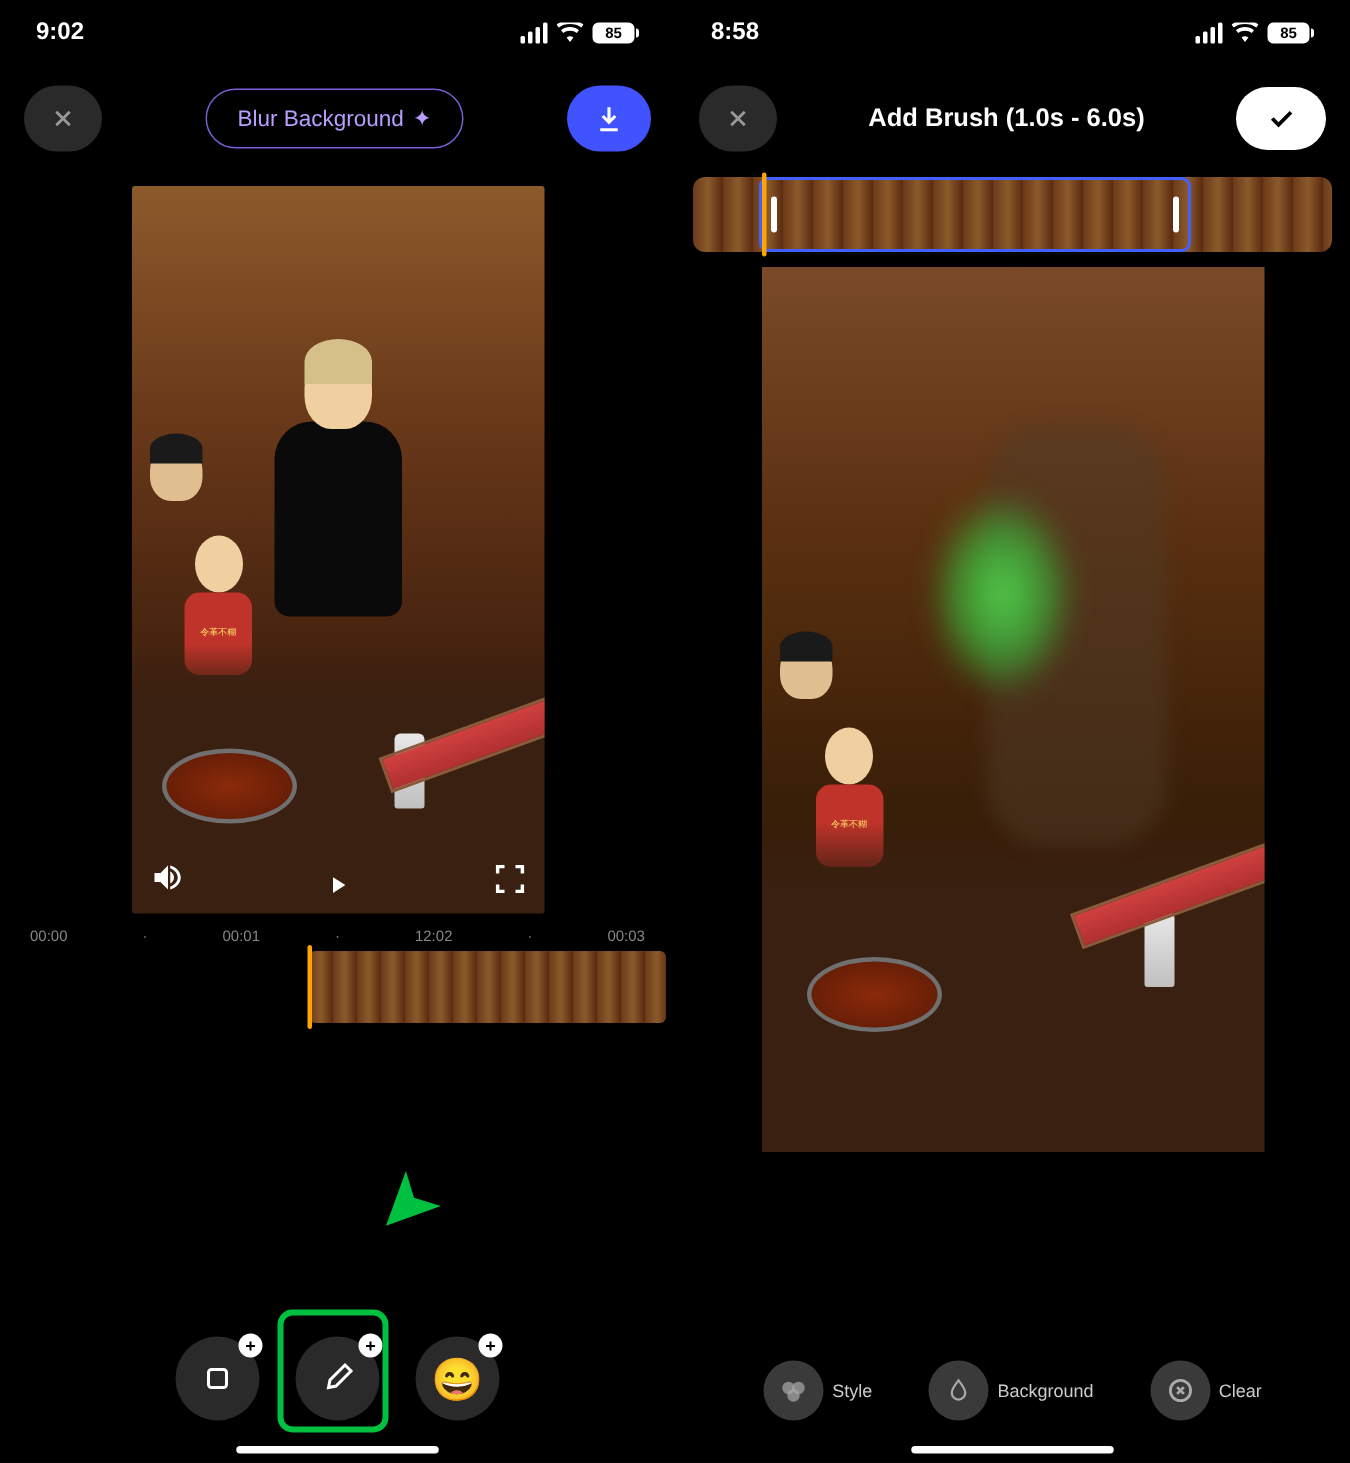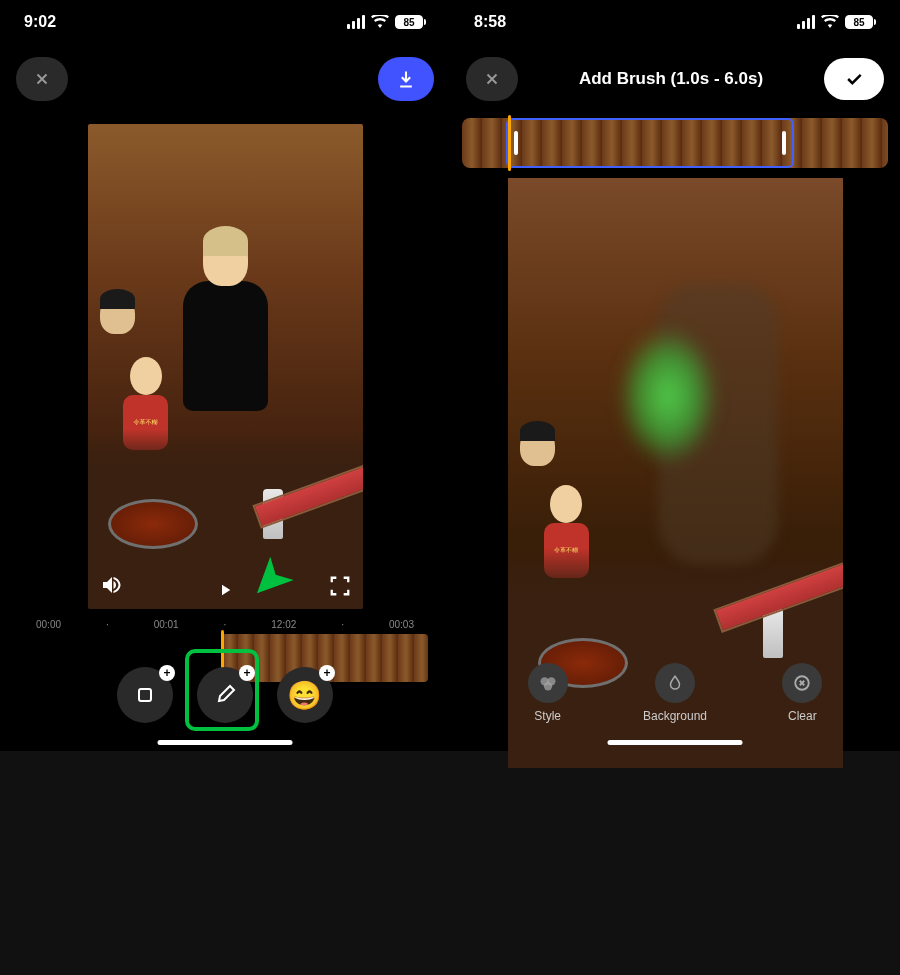--- a/index.html
+++ b/index.html
@@ -1,17 +1,17 @@
 <!DOCTYPE html>
 <html><head>
 <meta charset="utf-8">
 <style>
 *{margin:0;padding:0;box-sizing:border-box;font-family:-apple-system,BlinkMacSystemFont,sans-serif}
 body{background:#111;width:900px;height:975px;display:flex;position:relative;overflow:hidden}
-.panel{width:450px;height:751px;background:#000;position:relative;color:#fff}
+.panel{width:450px;height:975px;background:#000;position:relative;color:#fff}
 .status-bar{height:44px;display:flex;justify-content:space-between;align-items:center;padding:0 24px;font-size:16px;font-weight:600}
 .status-right{display:flex;align-items:center;gap:6px}
 .signal{display:flex;align-items:flex-end;gap:2px}
 .signal span{width:3px;background:#fff;border-radius:1px}
 .signal span:nth-child(1){height:5px}.signal span:nth-child(2){height:8px}.signal span:nth-child(3){height:11px}.signal span:nth-child(4){height:14px}
 .wifi-icon{width:18px;height:14px}
 .battery{display:flex;align-items:center;gap:1px}
 .battery-body{width:28px;height:14px;border:1px solid #fff;border-radius:4px;position:relative;display:flex;align-items:center;justify-content:center;font-size:10px;font-weight:700;background:#fff;color:#000}
 .battery-tip{width:2px;height:6px;background:#fff;border-radius:0 2px 2px 0}
 .header1{height:70px;display:flex;align-items:center;justify-content:space-between;padding:0 16px}
@@ -33,21 +33,21 @@
 .child-head{width:32px;height:38px;background:#f0d0a0;border-radius:50%;margin:0 auto}
 .child-body{width:45px;height:55px;background:#c0332a;border-radius:10px;margin:0 auto;position:relative}
 .child-text{position:absolute;top:50%;left:50%;transform:translate(-50%,-50%);font-size:6px;color:#ffe066;white-space:nowrap}
 .table-food{position:absolute;bottom:0;left:0;right:0;height:180px;background:linear-gradient(180deg,transparent,#3a2010 20%)}
 .hotpot{position:absolute;bottom:60px;left:20px;width:90px;height:50px;background:radial-gradient(ellipse,#8b2a0a,#5a1a05);border-radius:50%;border:3px solid #707070}
 .bottle{position:absolute;bottom:70px;right:80px;width:20px;height:50px;background:linear-gradient(#e8e8e8,#c0c0c0);border-radius:4px 4px 2px 2px}
 .meat-tray{position:absolute;bottom:100px;right:-10px;width:120px;height:25px;background:linear-gradient(#d04040,#b03030);transform:rotate(-20deg);border:2px solid #8b5a3a}
 .volume-icon{position:absolute;left:12px;bottom:12px;color:#fff;width:24px;cursor:pointer}
 .play-icon{position:absolute;left:50%;bottom:10px;transform:translateX(-50%);color:#fff}
 .fullscreen-icon{position:absolute;right:12px;bottom:12px;color:#fff;width:22px;cursor:pointer}
-.timeline1{margin-top:10px;padding:0 22px}
+.timeline1{margin-top:10px;padding:0 6px}
 .time-labels{display:flex;justify-content:space-between;font-size:10px;color:#888;padding:0 14px 4px}
 .timeline-track{height:48px;position:relative;margin-left:200px}
 .timeline-strip{height:48px;background:repeating-linear-gradient(90deg,#6b3a1a 0,#8b5a2b 8px,#5a2a10 16px);border-radius:4px}
 .playhead{position:absolute;left:-1px;top:-4px;bottom:-4px;width:3px;background:#ffa500;border-radius:2px}
 .bottom-tools{position:absolute;bottom:28px;left:50%;transform:translateX(-50%);display:flex;gap:24px;align-items:center}
 .tool-btn{width:56px;height:56px;background:#2a2a2a;border-radius:50%;display:flex;align-items:center;justify-content:center;position:relative;cursor:pointer}
 .tool-plus{position:absolute;top:-2px;right:-2px;width:16px;height:16px;background:#fff;border-radius:50%;color:#000;font-size:12px;font-weight:700;display:flex;align-items:center;justify-content:center}
 .emoji-face{font-size:28px}
 .green-box{position:absolute;border:4px solid #00c040;border-radius:10px;pointer-events:none}
 .green-arrow{position:absolute;color:#00c040;font-size:52px;transform:rotate(135deg)}
@@ -69,21 +69,21 @@
 .brush-controls{margin:14px 12px;display:flex;gap:10px;align-items:center}
 .brush-toggle{display:flex;background:#1a1a1a;border-radius:22px;padding:3px}
 .brush-toggle-btn{width:42px;height:38px;border-radius:19px;display:flex;align-items:center;justify-content:center;cursor:pointer}
 .brush-toggle-btn.active{background:#fff;color:#000}
 .brush-toggle-btn:not(.active){color:#fff}
 .pill-btn{padding:11px 18px;background:#2a2a2a;border-radius:22px;font-size:14px;color:#fff;cursor:pointer;white-space:nowrap}
 .preview2{margin:10px auto 0;width:335px;height:590px;position:relative;background:linear-gradient(180deg,#7a4a2a 0%,#5a3010 30%,#3a1f08 60%,#2a1508 100%);overflow:hidden}
 .green-blur{position:absolute;left:48%;top:25%;transform:translateX(-50%);width:100px;height:140px;background:radial-gradient(ellipse,rgba(80,220,80,0.9),rgba(60,180,60,0.7) 40%,transparent 70%);filter:blur(8px)}
 .blur-region{position:absolute;filter:blur(6px);background:rgba(80,60,40,0.5)}
 .bottom-tabs{position:absolute;bottom:28px;left:0;right:0;display:flex;justify-content:space-around;padding:0 40px}
-.tab-item{display:flex;flex-direction:column;align-items:center;gap:6px;cursor:pointer}
+.tab-item{display:flex;flex-direction:row;align-items:center;gap:6px;cursor:pointer}
 .tab-icon{width:40px;height:40px;background:#3a3a3a;border-radius:50%;display:flex;align-items:center;justify-content:center;color:#aaa}
 .tab-label{font-size:12px;color:#ccc}
 </style>
 </head>
 <body>
 
 <div class="panel">
   <div class="status-bar">
     <span>9:02</span>
     <div class="status-right">
@@ -101,20 +101,24 @@
           <div class="battery-tip"></div>
       </div>
     </div>
   </div>
 
   <div class="header1">
     <div class="close-btn">
       <svg viewBox="0 0 24 24" fill="none" stroke="#999" stroke-width="2.5">
           <path d="M6 6l12 12M18 6L6 18"></path>
         </svg>
+    </div>
+    <div class="blur-bg-btn">
+      <span>Blur Background</span>
+      <span class="sparkle">✦</span>
     </div>
     <div class="download-btn">
       <svg width="20" height="20" viewBox="0 0 24 24" fill="none" stroke="#fff" stroke-width="2.5">
           <path d="M12 3v12m-5-5l5 5 5-5M5 21h14"></path>
         </svg>
     </div>
   </div>
 
   <div class="preview1">
     <div class="restaurant-scene">

